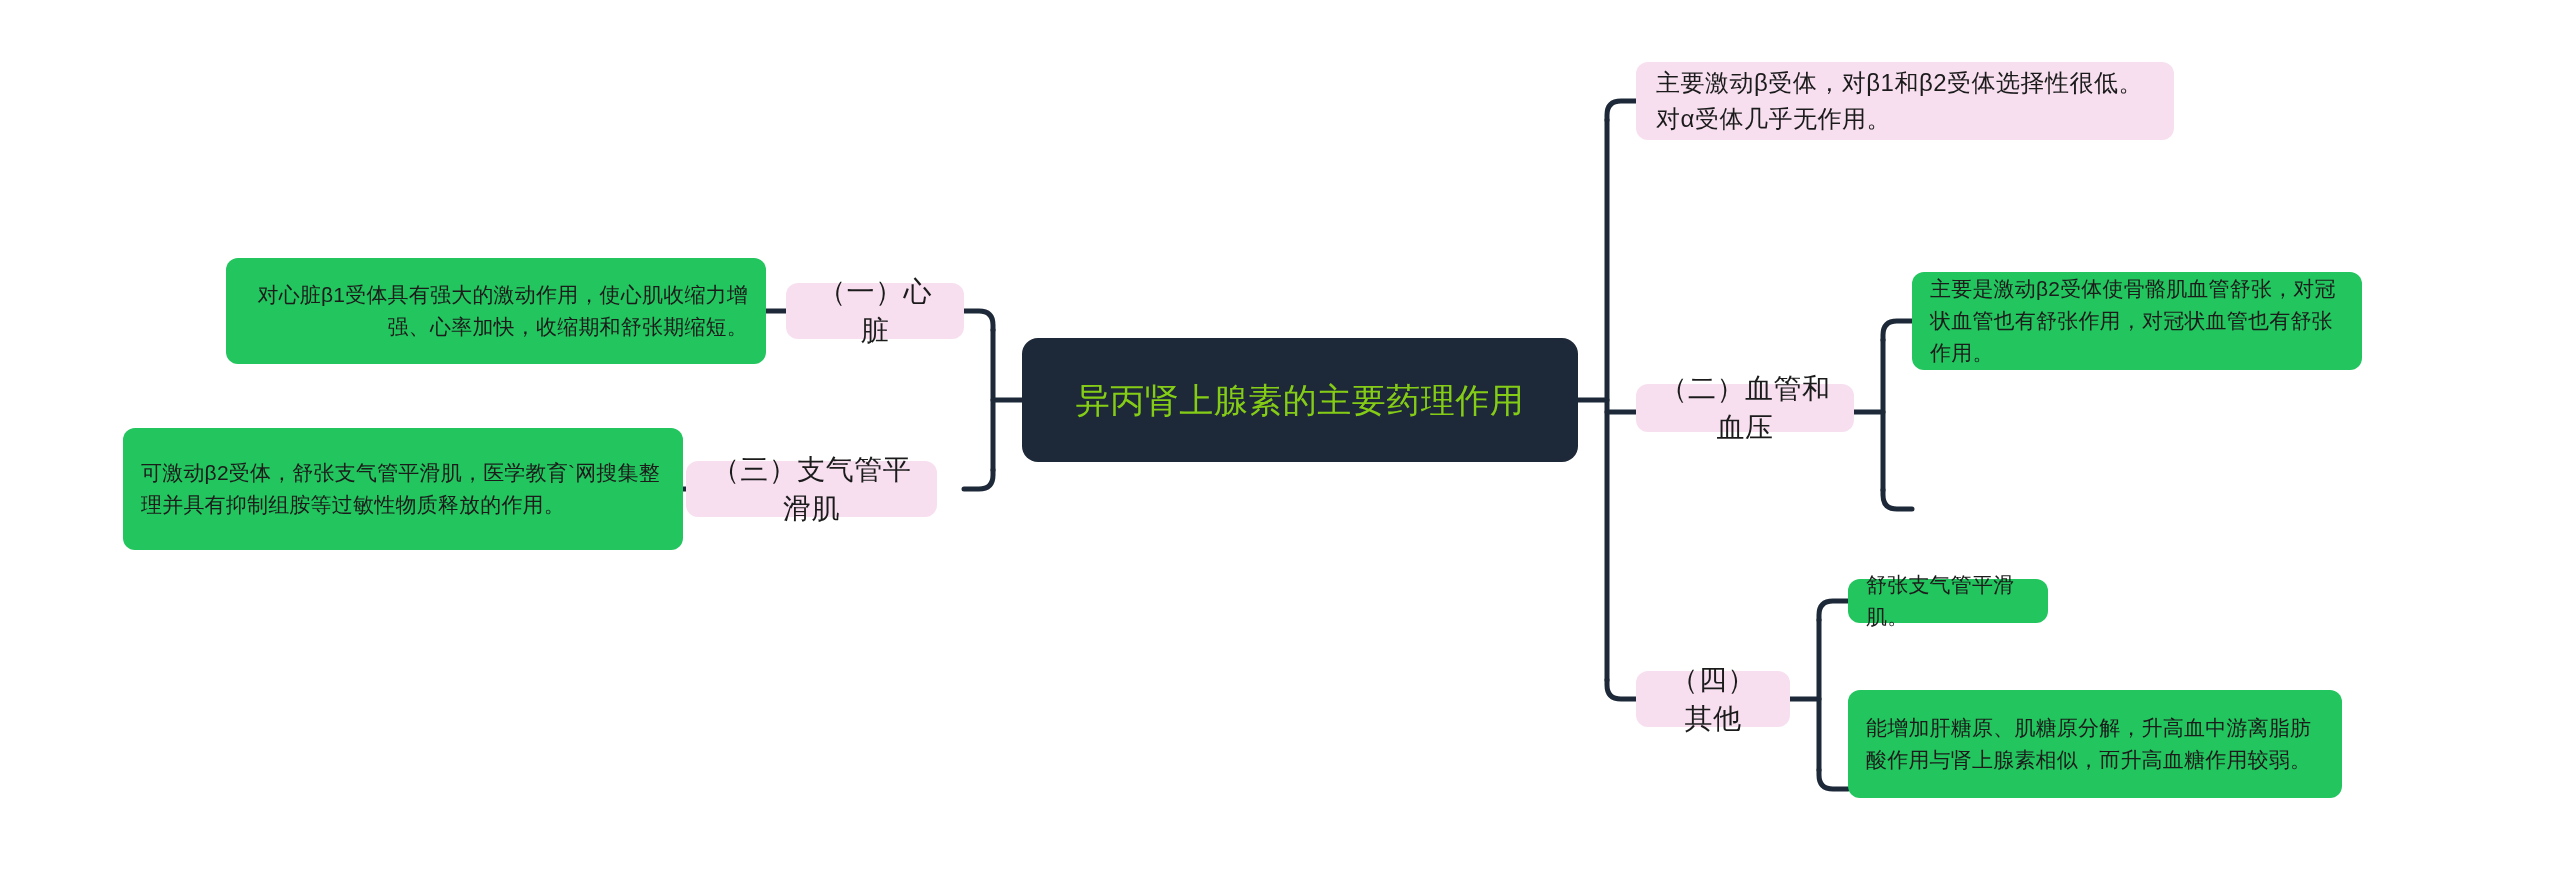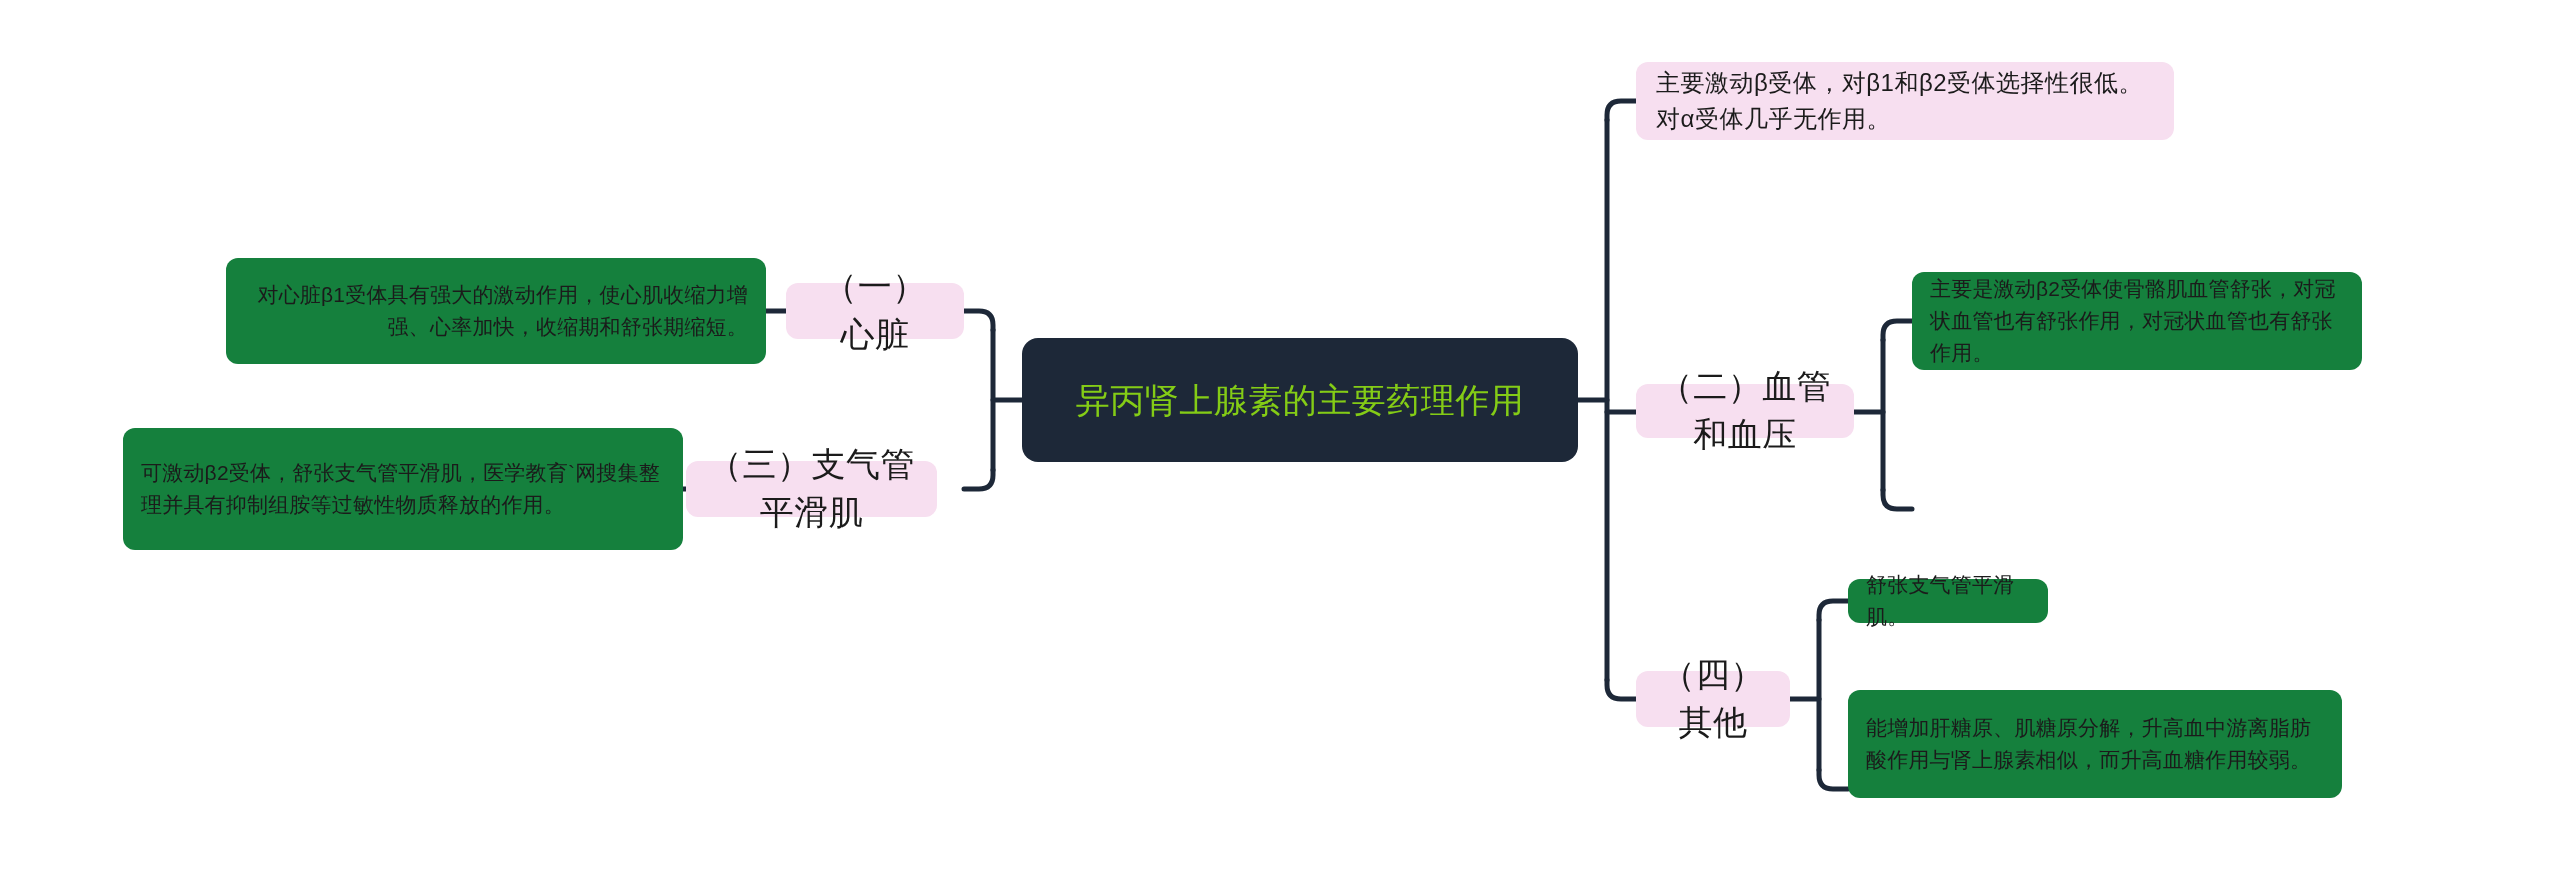--- a/index.html
+++ b/index.html
@@ -51,32 +51,32 @@
     font-size: 34px;
     line-height: 1.42;
     letter-spacing: 0.5px;
     padding: 14px 26px;
   }
 
   
   .branch {
     background: #f7dff0;
     color: #1b1b1b;
-    font-size: 34px;
+    font-size: 28px;
     line-height: 1.4;
-    padding: 27px 22px;
+    padding: 20px 22px;
     justify-content: center;
     text-align: center;
     letter-spacing: 0.5px;
     border-radius: 12px;
   }
 
   
   .leaf {
-    background: #15803d;
+    background: #22c55e;
     color: #1b1b1b;
     font-size: 21px;
     line-height: 1.52;
     padding: 12px 18px;
     border-radius: 12px;
     letter-spacing: 0.2px;
   }
   .leaf.align-left  { text-align: left; }
   .leaf.align-right { text-align: right; }
 </style>
@@ -139,21 +139,21 @@
   </div>
 
   <div class="node leaf align-left" style="left:123px; top:428px; width:560px; height:122px;">
     <span class="node-text">可激动β2受体，舒张支气管平滑肌，医学教育`网搜集整理并具有抑制组胺等过敏性物质释放的作用。</span>
   </div>
 
   <div class="node branch align-left" style="left:1636px; top:62px; width:538px; height:78px; text-align:left; justify-content:flex-start; font-size:24px; line-height:1.5; padding:2px 20px;">
     <span class="node-text">主要激动β受体，对β1和β2受体选择性很低。对α受体几乎无作用。</span>
   </div>
 
-  <div class="node branch" style="left:1636px; top:384px; width:218px; height:40px;">
+  <div class="node branch" style="left:1636px; top:384px; width:218px; height:48px;">
     <span class="node-text">（二）血管和血压</span>
   </div>
 
   <div class="node leaf align-left" style="left:1912px; top:272px; width:450px; height:98px;">
     <span class="node-text">主要是激动β2受体使骨骼肌血管舒张，对冠状血管也有舒张作用，对冠状血管也有舒张作用。</span>
   </div>
 
 
   <div class="node branch" style="left:1636px; top:671px; width:154px; height:56px;">
     <span class="node-text">（四）其他</span>

